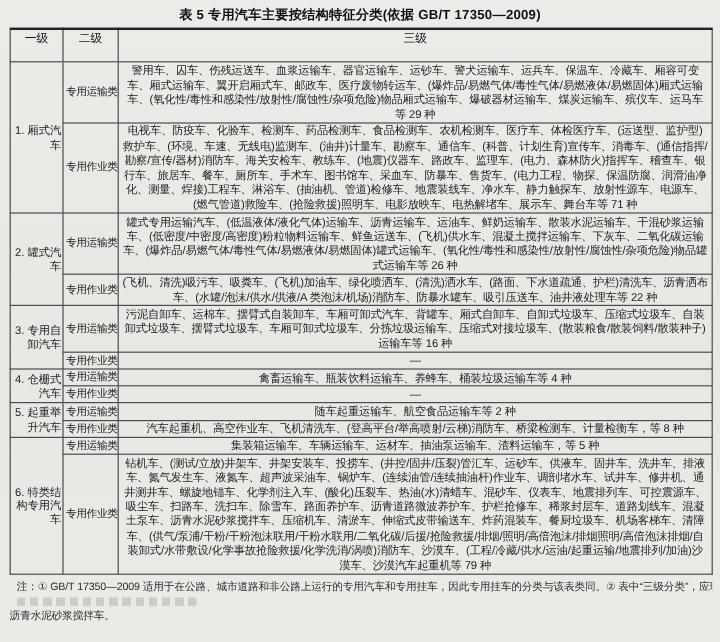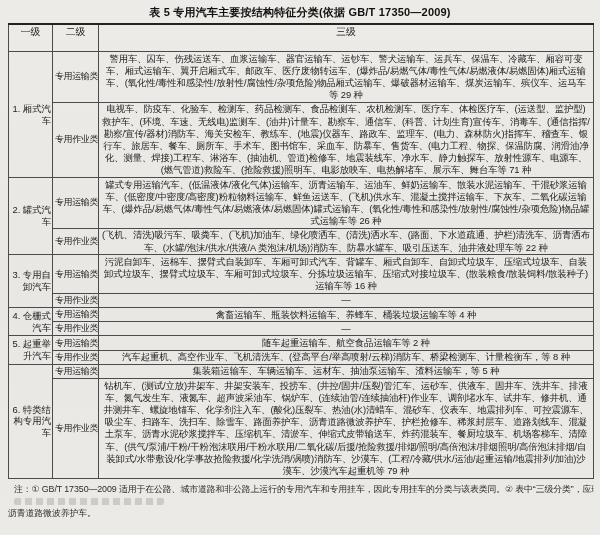--- a/index.html
+++ b/index.html
@@ -132,16 +132,16 @@
       <tr>
         <td class="l2">专用作业类</td>
         <td class="l3">钻机车、(测试/立放)井架车、井架安装车、投捞车、(井控/固井/压裂)管汇车、运砂车、供液车、固井车、洗井车、排液车、氮气发生车、液氮车、超声波采油车、锅炉车、(连续油管/连续抽油杆)作业车、调剖堵水车、试井车、修井机、通井测井车、螺旋地锚车、化学剂注入车、(酸化)压裂车、热油(水)清蜡车、混砂车、仪表车、地震排列车、可控震源车、吸尘车、扫路车、洗扫车、除雪车、路面养护车、沥青道路微波养护车、护栏抢修车、稀浆封层车、道路划线车、混凝土泵车、沥青水泥砂浆搅拌车、压缩机车、清淤车、伸缩式皮带输送车、炸药混装车、餐厨垃圾车、机场客梯车、清障车、(供气/泵浦/干粉/干粉泡沫联用/干粉水联用/二氧化碳/后援/抢险救援/排烟/照明/高倍泡沫/排烟照明/高倍泡沫排烟/自装卸式/水带敷设/化学事故抢险救援/化学洗消/涡喷)消防车、沙漠车、(工程/冷藏/供水/运油/起重运输/地震排列/加油)沙漠车、沙漠汽车起重机等 79 种</td>
       </tr>
     </tbody>
   </table>
 
   <div class="notes">
     <div class="note-line first"><span>注：① GB/T 17350—2009 适用于在公路、城市道路和非公路上运行的专用汽车和专用挂车，因此专用挂车的分类与该表类同。② 表中“三级分类”，应理</span></div>
     <div class="note-line"><span class="smudge short"></span></div>
-    <div class="note-line"><span>沥青道路微波养护车。</span></div>
+    <div class="note-line"><span>沥青水泥砂浆搅拌车。</span></div>
   </div>
 
 </div>
 
 </body></html>

